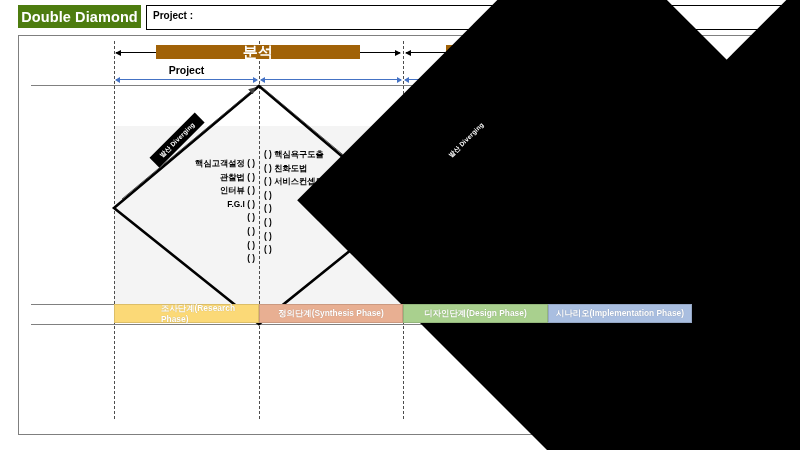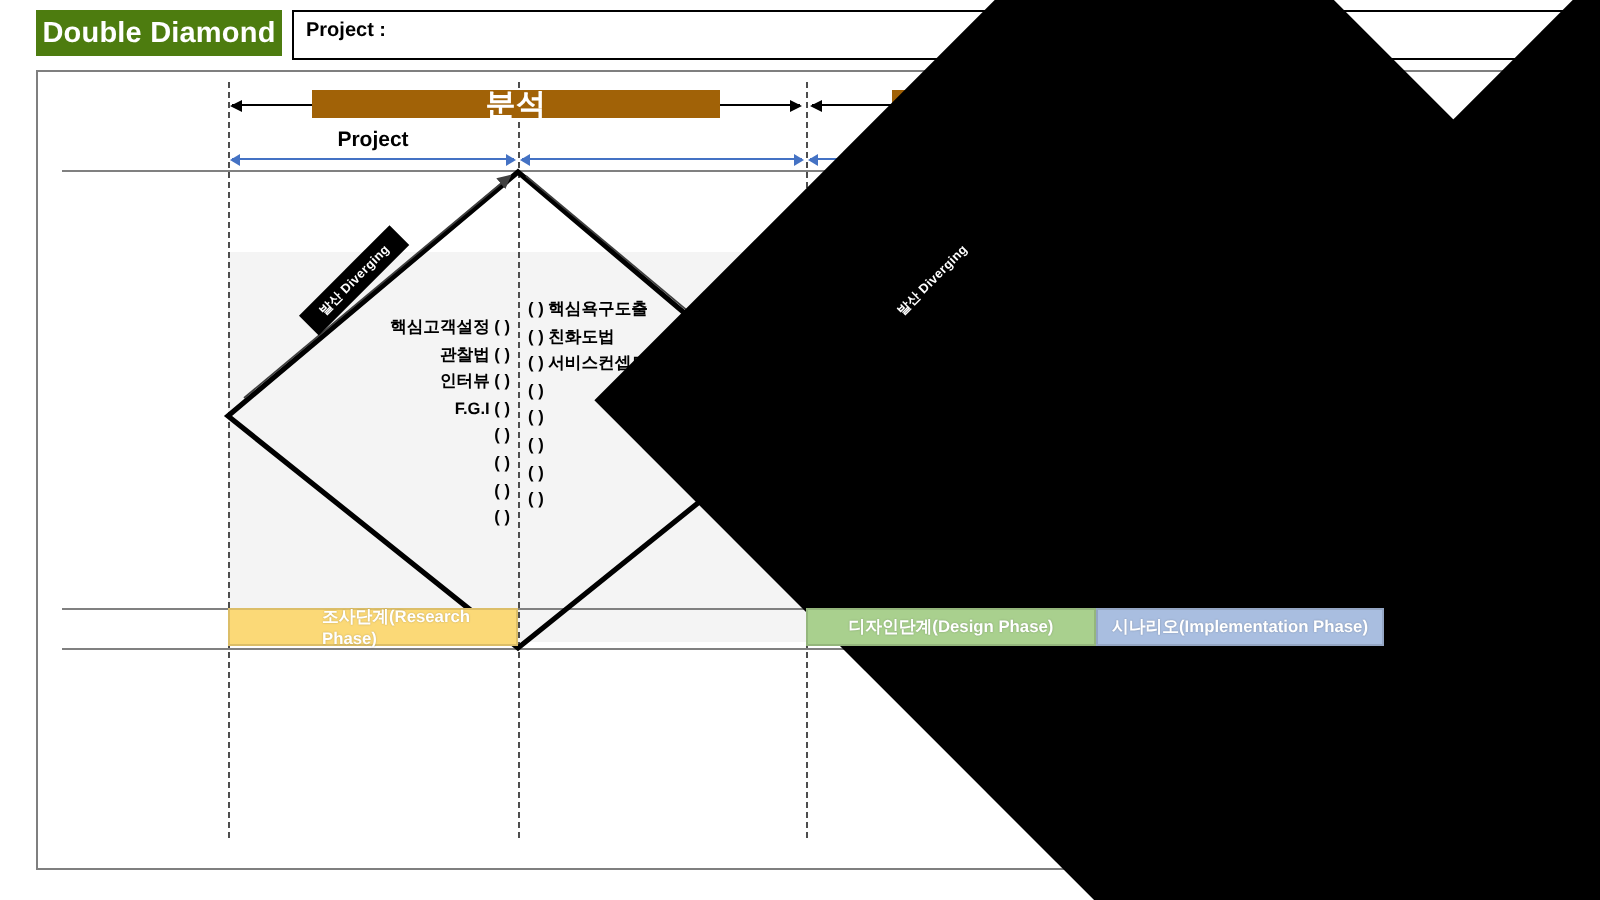--- a/index.html
+++ b/index.html
@@ -201,18 +201,19 @@
           <div>( ) 비즈니스캔버스</div>
           <div>( )</div>
           <div>( )</div>
           <div>( )</div>
           <div>( )</div>
           <div>( )</div>
           <div>( )</div>
         </div>
 
       <div class="chip" style="left: 95px; width: 145px; background: rgb(251, 217, 119); padding-left: 46px;">조사단계(Research Phase)</div>
+      <div class="chip" style="left: 240px; width: 144px; background: rgb(232, 175, 146);">정의단계(Synthesis Phase)</div>
       <div class="chip" style="left: 384px; width: 145px; background: rgb(169, 208, 142);">디자인단계(Design Phase)</div>
       <div class="chip" style="left: 529px; width: 144px; background: rgb(169, 190, 224);">시나리오(Implementation Phase)</div>
 
     </div>
   </div>
 </div>
 
 </body></html>

